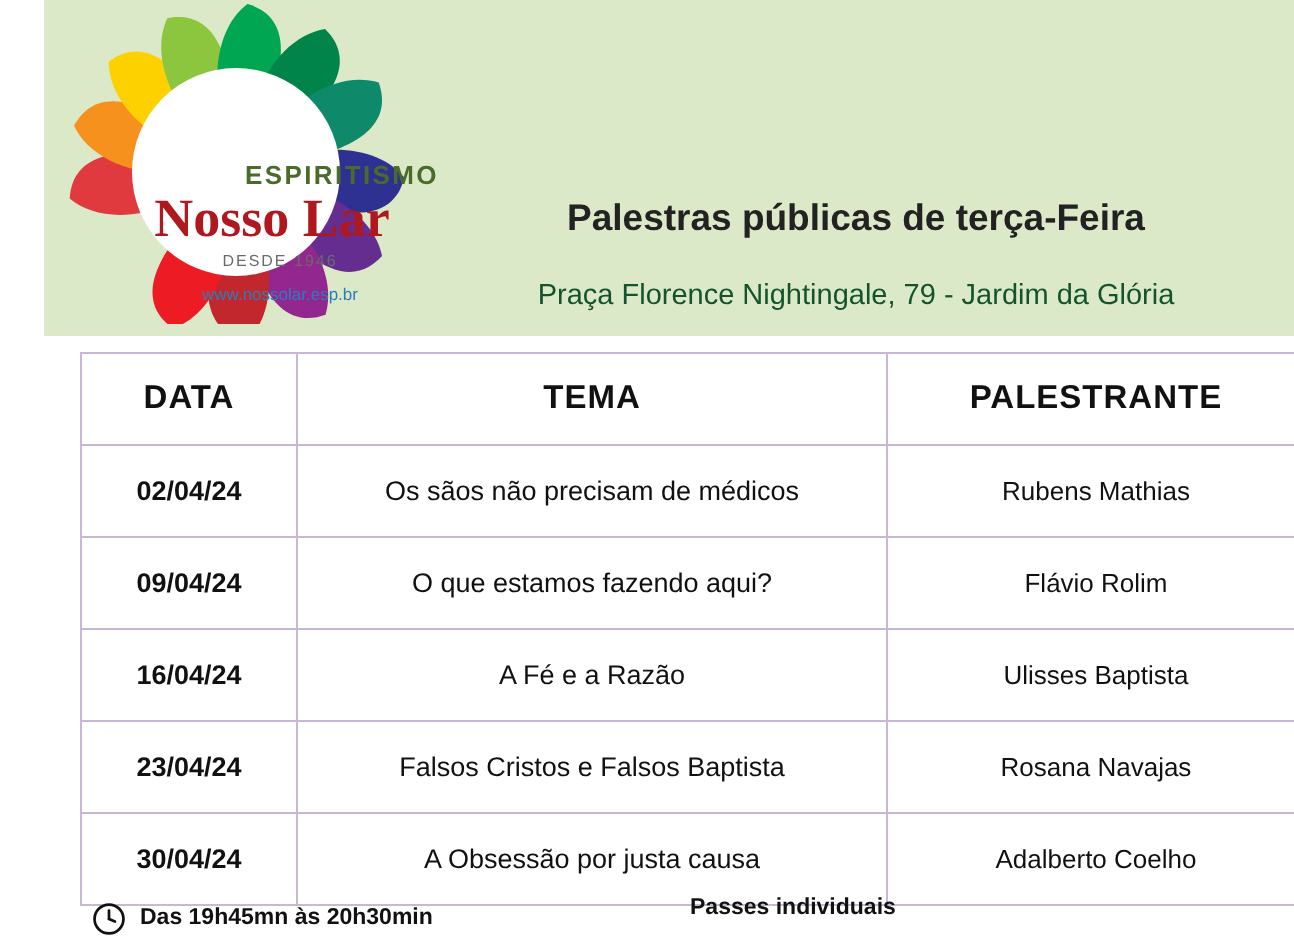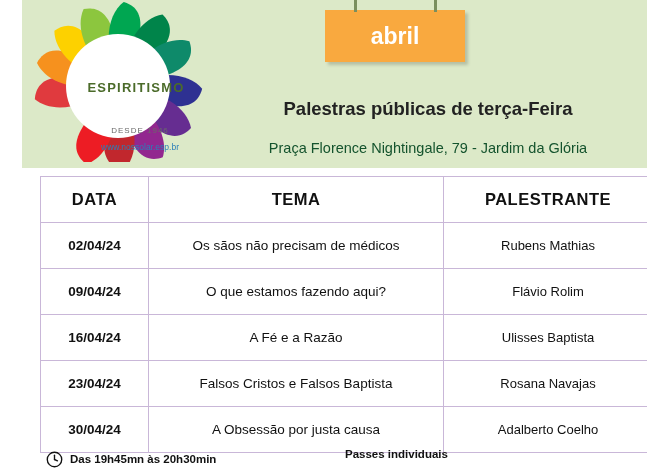--- a/index.html
+++ b/index.html
@@ -48,20 +48,21 @@
   .logo-espiritismo {
     position: absolute;
     left: 48px;
     top: 78px;
     width: 140px;
     font-size: 13px;
     letter-spacing: 1.2px;
     color: #4b6b2a;
     font-weight: bold;
     text-align: center;
+    padding-left: 35px;
   }
   .logo-nossolar {
     position: absolute;
     left: 38px;
     top: 92px;
     width: 160px;
     font-size: 27px;
     color: #b01820;
     font-weight: bold;
     font-family: "Liberation Serif", serif;
@@ -245,29 +246,25 @@
           <path d="M0,-6 C28,-70 8,-82 -6,-84 C-20,-70 -22,-40 0,-6 Z" fill="#2e3192" transform="rotate(96)"></path>
           <path d="M0,-6 C28,-70 8,-82 -6,-84 C-20,-70 -22,-40 0,-6 Z" fill="#662d91" transform="rotate(124)"></path>
           <path d="M0,-6 C28,-70 8,-82 -6,-84 C-20,-70 -22,-40 0,-6 Z" fill="#92278f" transform="rotate(152)"></path>
           <path d="M0,-6 C28,-70 8,-82 -6,-84 C-20,-70 -22,-40 0,-6 Z" fill="#c1272d" transform="rotate(180)"></path>
           <path d="M0,-6 C28,-70 8,-82 -6,-84 C-20,-70 -22,-40 0,-6 Z" fill="#ed1c24" transform="rotate(206)"></path>
         </g>
         <circle cx="0" cy="0" r="52" fill="#ffffff"></circle>
       </g>
     </svg>
     <div class="logo-espiritismo">ESPIRITISMO</div>
+    <div class="logo-nossolar">Nosso Lar</div>
     <div class="logo-desde">DESDE 1946</div>
     <div class="logo-site">www.nossolar.esp.br</div>
   </div>
 
-  <div class="month-badge">
-    <span class="pin left"></span>
-    <span class="pin right"></span>
-    <div class="month-badge-label">abril</div>
-  </div>
 
   <div class="header-title">Palestras públicas de  terça-Feira</div>
   <div class="header-address">Praça Florence Nightingale, 79 - Jardim da Glória</div>
 </div>
 
 <div class="table-wrap">
   <table class="schedule">
     <colgroup>
       <col class="col-date">
       <col class="col-topic">

